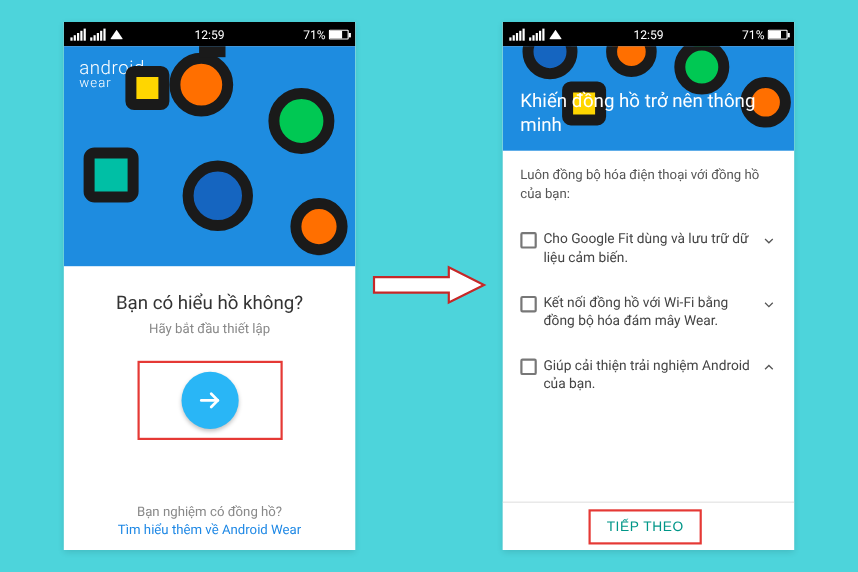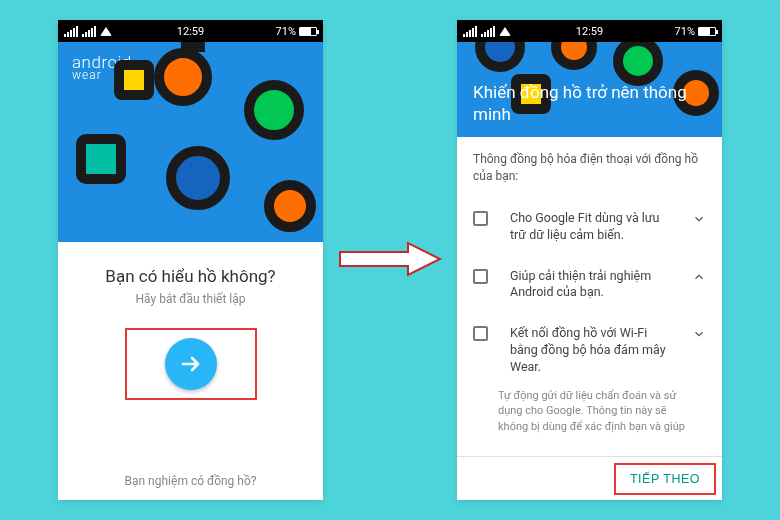--- a/index.html
+++ b/index.html
@@ -111,38 +111,38 @@
   .bottom-links{
     position:absolute; bottom:12px; left:0; right:0; text-align:center;
     font-size:12px; color:#888;
   }
   .bottom-links a{color:#1e88e5; text-decoration:none; display:block; margin-top:2px;}
 
   
   .right-body{ padding:14px 16px 0; font-size:12.5px; color:#444; }
   .intro{font-size:12px; color:#555; line-height:1.45; margin-bottom:12px;}
   .opt{
-    display:flex; align-items:flex-start; gap:22px;
+    display:flex; align-items:flex-start; gap:6px;
     padding:12px 0; border-top:0;
   }
   .cb{
     width:15px;height:15px;border:2px solid #777;border-radius:2px;
     flex-shrink:0; margin-top:1px;
   }
   .opt-text{flex:1; font-size:12.5px; line-height:1.35;}
   .chev{flex-shrink:0; margin-top:2px;}
   .chev svg{stroke:#555;}
   .opt-desc{
     font-size:11px; color:#888; line-height:1.4;
     padding-left:25px; padding-right:8px;
   }
   .footer{
     position:absolute; bottom:0; left:0; right:0;
     height:44px; border-top:1px solid #e0e0e0;
-    display:flex; justify-content:flex-end; align-items:center;
+    display:flex; justify-content:center; align-items:center;
     padding-right:6px; background:#fff;
   }
   .next{
     border:2px solid #e53935; padding:7px 14px;
     color:#009688; font-size:12.5px; letter-spacing:.5px;
     background:transparent;
   }
 
   
   .big-arrow{
@@ -206,20 +206,21 @@
         <svg width="24" height="24" viewBox="0 0 24 24" fill="none" stroke-width="2.5" stroke-linecap="round" stroke-linejoin="round">
           <line x1="4" y1="12" x2="19" y2="12"></line>
             <polyline points="13 6 19 12 13 18"></polyline>
         </svg>
       </div>
     </div>
   </div>
 
   <div class="bottom-links">
     <div>Bạn nghiệm có đồng hồ?</div>
+    <a href="#">Tìm hiểu thêm về Android Wear</a>
   </div>
 </div>
 
 <div class="big-arrow">
   <svg width="110" height="42" viewBox="0 0 110 42" stroke-width="2">
     <path d="M4 14 H72 V5 L104 21 L72 37 V28 H4 Z" fill="#ffffff"></path>
   </svg>
 </div>
 
 <div class="phone right">
@@ -255,50 +256,49 @@
   <div class="hero small">
     <div class="watch r1"></div>
     <div class="watch r2"></div>
     <div class="watch r3"></div>
     <div class="watch r4"></div>
     <div class="watch r5 w-sq"></div>
     <div class="hero-title">Khiến đồng hồ trở nên thông minh</div>
   </div>
 
   <div class="right-body">
-    <div class="intro">Thông đồng bộ hóa điện thoại với đồng hồ của bạn:</div>
+    <div class="intro">Luôn đồng bộ hóa điện thoại với đồng hồ của bạn:</div>
 
     <div class="opt">
       <div class="cb"></div>
       <div class="opt-text">Cho Google Fit dùng và lưu trữ dữ liệu cảm biến.</div>
       <div class="chev">
         <svg width="14" height="14" viewBox="0 0 24 24" fill="none" stroke-width="2">
             <polyline points="6 9 12 15 18 9"></polyline>
           </svg>
       </div>
     </div>
 
     <div class="opt">
       <div class="cb"></div>
+      <div class="opt-text">Kết nối đồng hồ với Wi-Fi bằng đồng bộ hóa đám mây Wear.</div>
+      <div class="chev">
+        <svg width="14" height="14" viewBox="0 0 24 24" fill="none" stroke-width="2">
+            <polyline points="6 9 12 15 18 9"></polyline>
+          </svg>
+      </div>
+    </div>
+
+    <div class="opt">
+      <div class="cb"></div>
       <div class="opt-text">Giúp cải thiện trải nghiệm Android của bạn.</div>
       <div class="chev">
         <svg width="14" height="14" viewBox="0 0 24 24" fill="none" stroke-width="2">
             <polyline points="6 15 12 9 18 15"></polyline>
           </svg>
       </div>
     </div>
-
-    <div class="opt">
-      <div class="cb"></div>
-      <div class="opt-text">Kết nối đồng hồ với Wi-Fi bằng đồng bộ hóa đám mây Wear.</div>
-      <div class="chev">
-        <svg width="14" height="14" viewBox="0 0 24 24" fill="none" stroke-width="2">
-            <polyline points="6 9 12 15 18 9"></polyline>
-          </svg>
-      </div>
-    </div>
-    <div class="opt-desc">Tự động gửi dữ liệu chẩn đoán và sử dụng cho Google. Thông tin này sẽ không bị dùng để xác định bạn và giúp</div>
   </div>
 
   <div class="footer">
     <button class="next">TIẾP THEO</button>
   </div>
 </div>
 
 </body></html>

